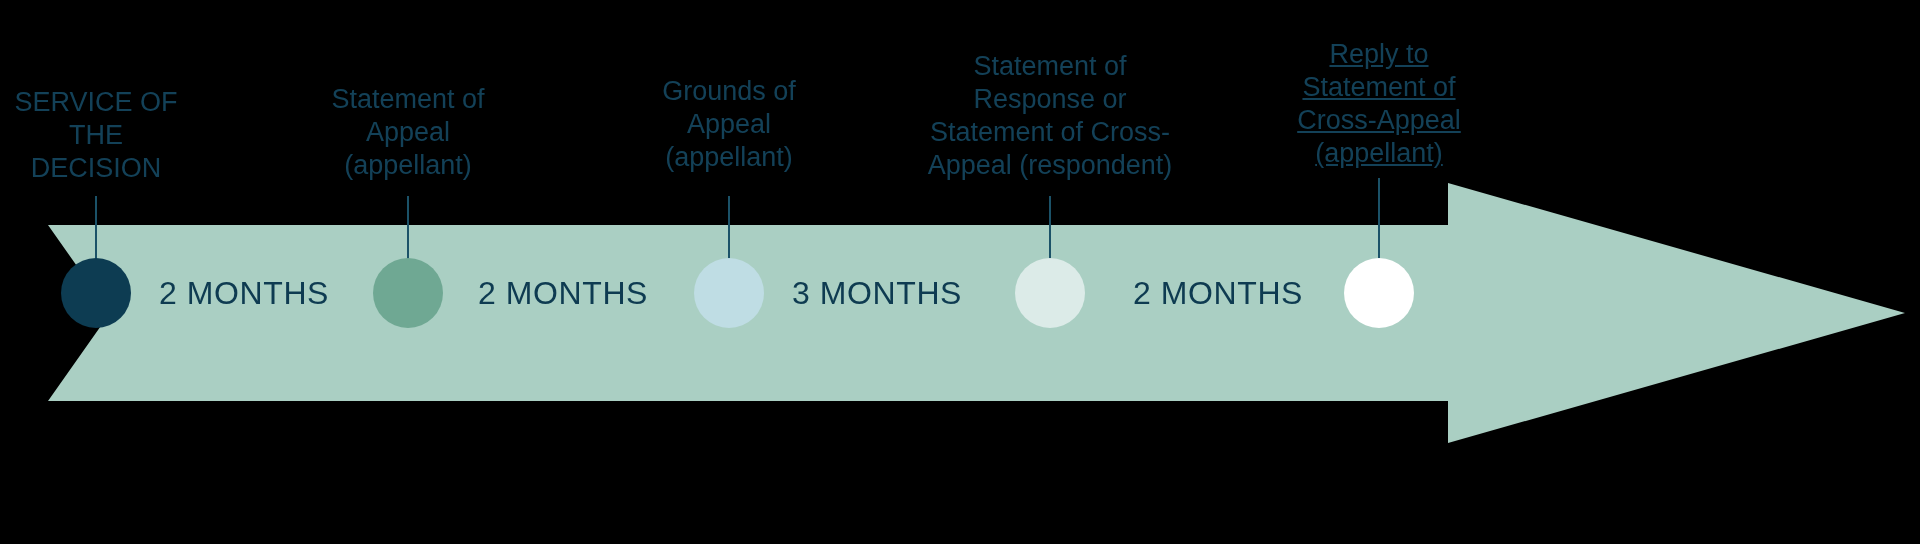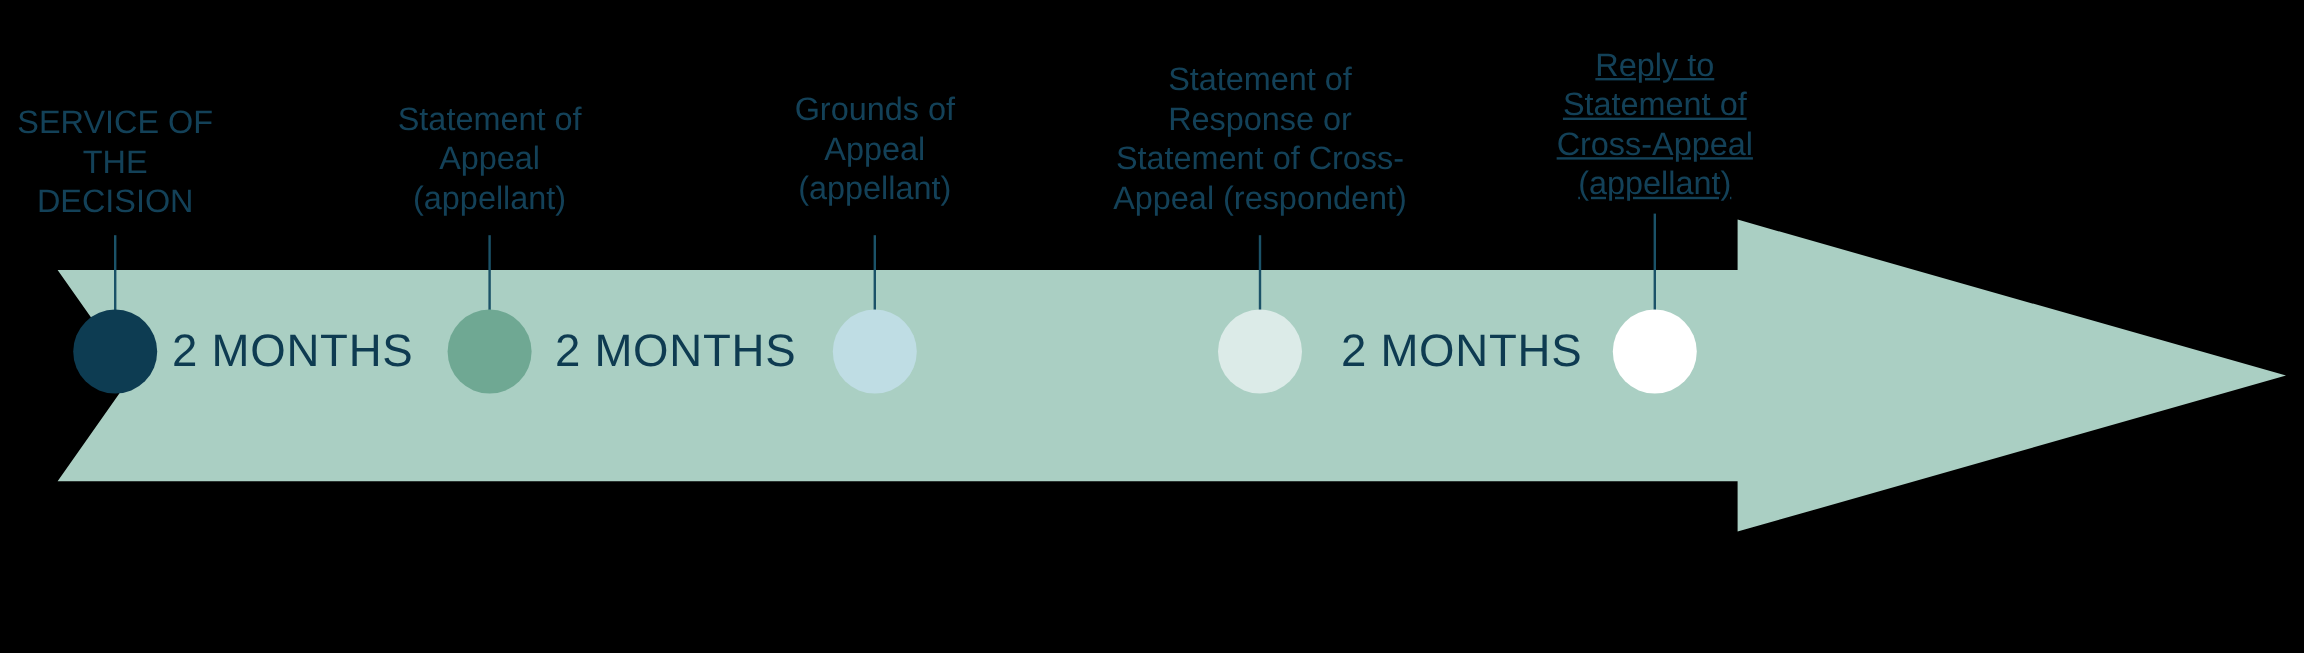--- a/index.html
+++ b/index.html
@@ -61,21 +61,21 @@
   }
   .milestone-label.caps {
     text-transform: none;
   }
 
   
   .interval {
     position: absolute;
     transform: translate(-50%, -50%);
     color: #0e3b51;
-    font-size: 38px;
+    font-size: 32px;
     line-height: 34px;
     letter-spacing: 0.6px;
     white-space: nowrap;
     font-family: "Liberation Sans", sans-serif;
   }
 </style>
 </head>
 <body>
 
 <div id="timeline-root">
@@ -105,20 +105,21 @@
   <div class="interval" style="left:563px; top:293px;">2 MONTHS</div>
 
   <div class="milestone" style="left:729px">
     <div class="milestone-label" style="top:75px; width:230px;">Grounds of
 Appeal
 (appellant)</div>
     <div class="milestone-stem" style="top:196px; height:97px;"></div>
     <div class="milestone-dot" style="left:0; top:293px; width:70px; height:70px; background:#BFDDE4;"></div>
   </div>
 
+  <div class="interval" style="left:877px; top:293px;">3 MONTHS</div>
 
   <div class="milestone" style="left:1050px">
     <div class="milestone-label" style="top:50px; width:300px;">Statement of
 Response or
 Statement of Cross-
 Appeal (respondent)</div>
     <div class="milestone-stem" style="top:196px; height:97px;"></div>
     <div class="milestone-dot" style="left:0; top:293px; width:70px; height:70px; background:#DCEBE8;"></div>
   </div>
 

